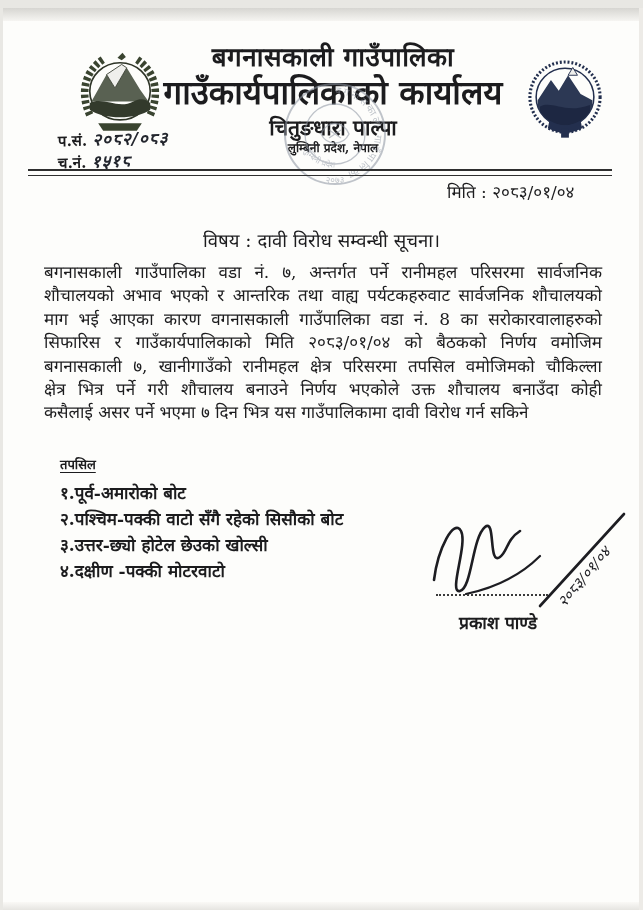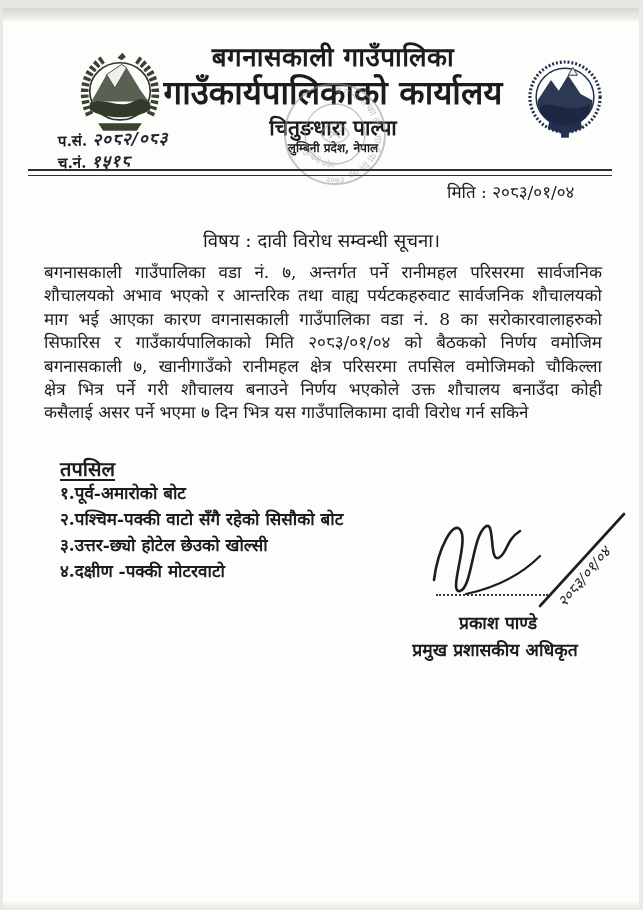--- a/index.html
+++ b/index.html
@@ -40,21 +40,21 @@
 
   .dateline{position:absolute;left:447px;top:172px;font-size:17px;font-weight:400;white-space:nowrap;}
 
   .subject{position:absolute;left:0;top:219px;width:100%;text-align:center;
     font-size:18.5px;font-weight:400;}
 
   .body{position:absolute;left:44px;top:253px;width:558px;font-size:17px;}
   .body-line{line-height:23.4px;text-align:justify;text-align-last:justify;white-space:normal;}
   .body-line:last-child{text-align-last:left;}
 
-  .tapasil{position:absolute;left:60px;top:447px;font-size:20px;font-weight:700;
+  .tapasil{position:absolute;left:60px;top:447px;font-size:13px;font-weight:700;
     text-decoration:underline;text-underline-offset:3px;}
   .schedule{position:absolute;left:60px;top:472px;font-size:17px;font-weight:600;}
   .schedule-item{line-height:26px;}
 
   .sig-svg{position:absolute;left:428px;top:496px;width:206px;height:106px;}
   .sig-dots{position:absolute;left:436px;top:586px;width:112px;height:0;
     border-bottom:2.4px dotted #3b3b3b;}
   .sig-name{position:absolute;left:398px;top:602px;width:200px;text-align:center;
     font-size:17.5px;font-weight:600;}
   .sig-title{position:absolute;left:376px;top:629px;width:238px;text-align:center;
@@ -155,15 +155,14 @@
     </div>
 
   <svg class="sig-svg" viewBox="0 0 206 106">
     <path d="M6,76 C10,44 26,14 33,27 C40,40 20,90 32,87 C44,84 44,34 57,23 C68,14 60,62 72,53 C80,47 78,36 92,27" fill="none" stroke="#1d1d22" stroke-width="2.6" stroke-linecap="round"></path>
     <path d="M38,90 C66,84 92,72 112,52" fill="none" stroke="#1d1d22" stroke-width="2.2" stroke-linecap="round"></path>
     <path d="M112,102 L196,10" fill="none" stroke="#1d1d22" stroke-width="2.6" stroke-linecap="round"></path>
     <text x="118" y="92" font-size="15" font-style="italic" fill="#1d1d22" transform="rotate(-50 140 78)">२०८३/०१/०४</text>
   </svg>
   <div class="sig-dots"></div>
   <div class="sig-name">प्रकाश पाण्डे</div>
-  <div class="sig-title">प्रमुख प्रशासकीय अधिकृत</div>
 
 </div>
 
 </body></html>

